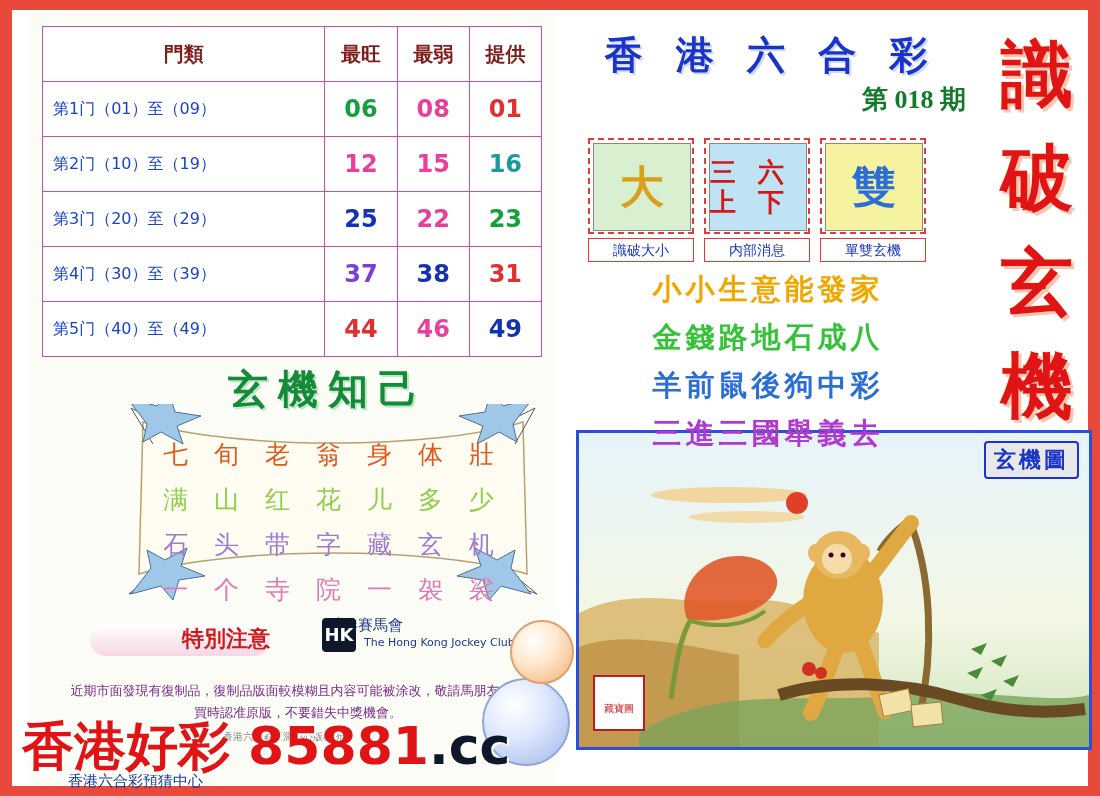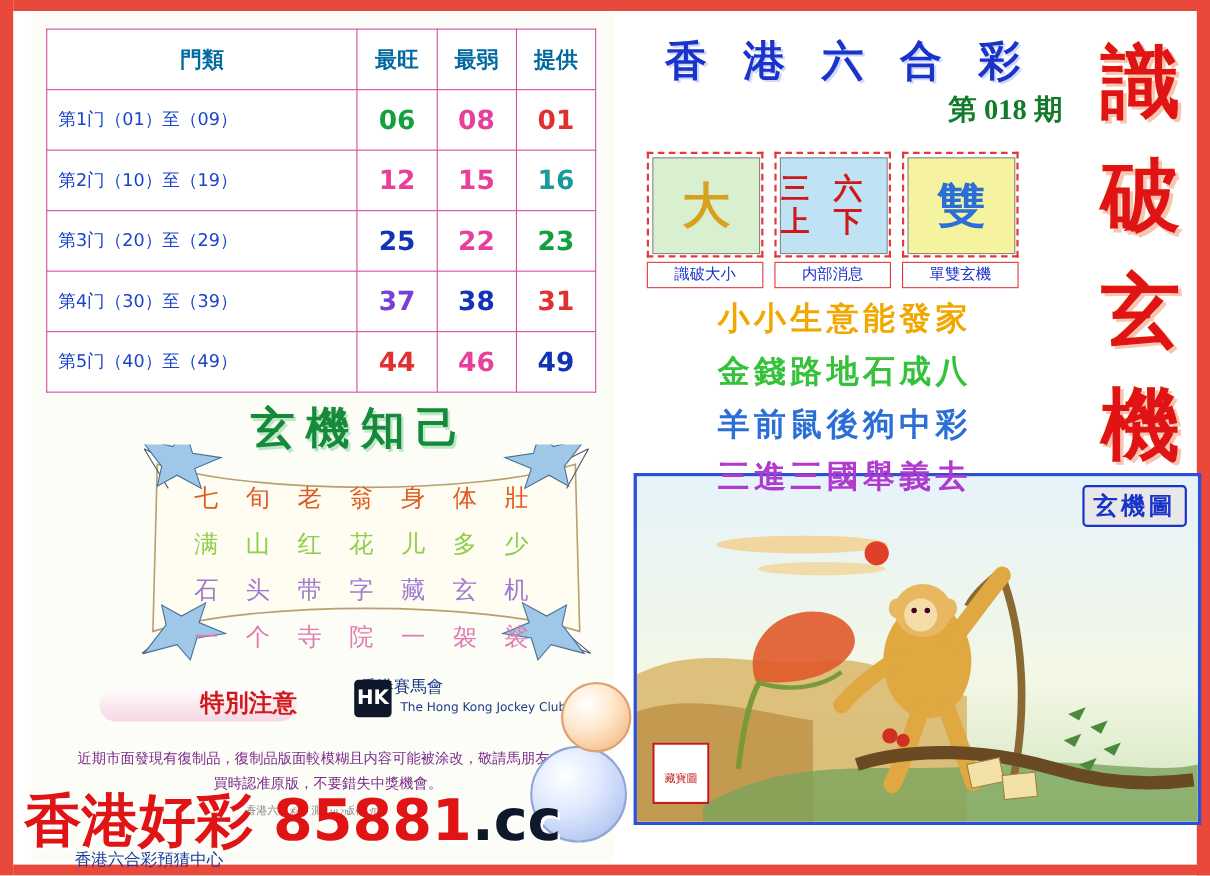--- a/index.html
+++ b/index.html
@@ -32,21 +32,21 @@
     width:500px;border-collapse:collapse;
     background:#ffffff;
   }
   table.grid td,table.grid th{
     border:1px solid #d14fa0;
     text-align:center;
     padding:6px 2px;
     font-family:"DejaVu Sans","Liberation Sans",sans-serif;
   }
   table.grid th{
-    font-size:20px;color:#0369a1;font-weight:bold;height:42px;
+    font-size:20px;color:#7f1d1d;font-weight:bold;height:42px;
   }
   table.grid td.lbl{
     font-size:16px;color:#1a44c8;text-align:left;padding-left:10px;white-space:nowrap;
   }
   table.grid td.num{font-size:24px;font-weight:bold;height:42px;}
   .c-green{color:#12a13c;}
   .c-pink{color:#e83f9a;}
   .c-purple{color:#7b3fd6;}
   .c-red{color:#e03030;}
   .c-teal{color:#1b9a9a;}
@@ -63,21 +63,21 @@
   }
 
   
   #cloth{
     position:absolute;left:95px;top:392px;width:420px;height:200px;
   }
   .poem{
     position:absolute;left:0;top:0;width:420px;
     text-align:center;
     font-family:"DejaVu Serif","Liberation Serif",serif;
-    font-size:22px;letter-spacing:9px;
+    font-size:25px;letter-spacing:9px;
   }
   .poem div{margin-bottom:12px;}
   .p1{color:#e05a1e;}
   .p2{color:#8fce4a;}
   .p3{color:#a07ad0;}
   .p4{color:#e07ab0;}
 
   
   #attn{
     position:absolute;left:62px;top:612px;width:180px;height:32px;

